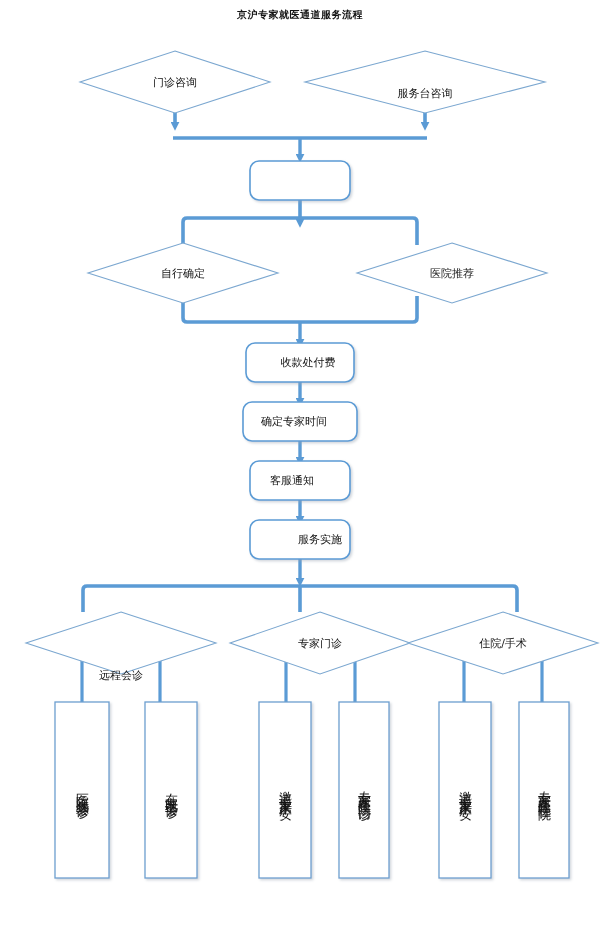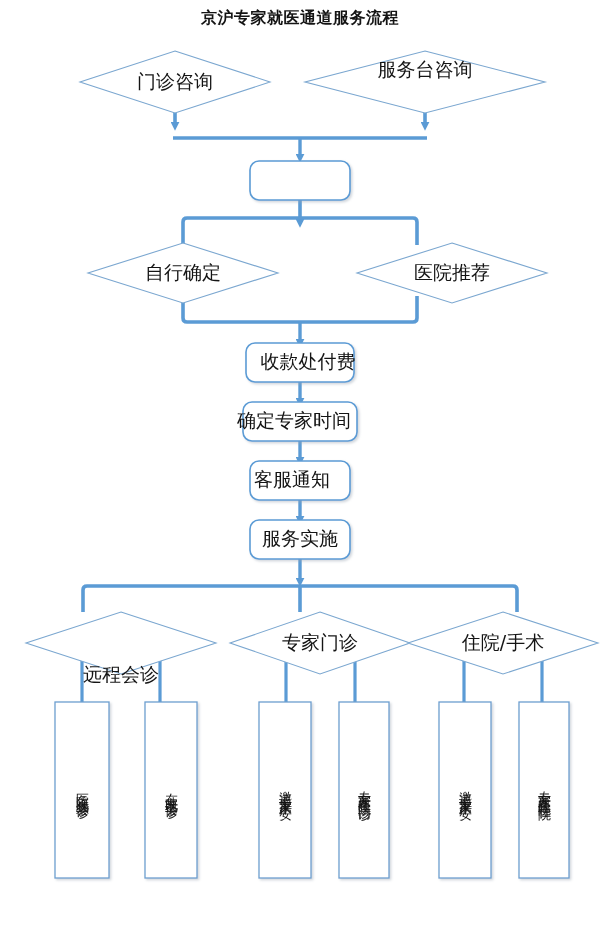--- a/index.html
+++ b/index.html
@@ -18,40 +18,40 @@
     position: relative;
     width: 600px;
     height: 944px;
   }
   .title {
     position: absolute;
     top: 8px;
     left: 0;
     width: 600px;
     text-align: center;
-    font-size: 16px;
+    font-size: 10px;
     font-weight: bold;
     color: #141414;
     letter-spacing: 0.5px;
     font-family: "DejaVu Sans", "Liberation Sans", sans-serif;
   }
   svg.flow {
     position: absolute;
     top: 0;
     left: 0;
     width: 600px;
     height: 944px;
   }
   .node-text {
     position: absolute;
     display: flex;
     align-items: center;
     justify-content: center;
     color: #141414;
-    font-size: 19px;
+    font-size: 11px;
     font-family: "DejaVu Sans", "Liberation Sans", sans-serif;
     pointer-events: none;
     white-space: nowrap;
   }
   .node-text.vert {
     writing-mode: vertical-rl;
     text-orientation: upright;
     letter-spacing: 2.5px;
     white-space: nowrap;
     font-size: 13px;
@@ -123,34 +123,34 @@
     <rect x="55" y="702" width="54" height="176" fill="#ffffff" stroke="#6d9fd0" stroke-width="1.3" filter="url(#softshadow)"></rect>
     <rect x="145" y="702" width="52" height="176" fill="#ffffff" stroke="#6d9fd0" stroke-width="1.3" filter="url(#softshadow)"></rect>
     <rect x="259" y="702" width="52" height="176" fill="#ffffff" stroke="#6d9fd0" stroke-width="1.3" filter="url(#softshadow)"></rect>
     <rect x="339" y="702" width="50" height="176" fill="#ffffff" stroke="#6d9fd0" stroke-width="1.3" filter="url(#softshadow)"></rect>
     <rect x="439" y="702" width="52" height="176" fill="#ffffff" stroke="#6d9fd0" stroke-width="1.3" filter="url(#softshadow)"></rect>
     <rect x="519" y="702" width="50" height="176" fill="#ffffff" stroke="#6d9fd0" stroke-width="1.3" filter="url(#softshadow)"></rect>
   </svg>
 
   <div class="node-text" style="left:115px; top:68px; width:120px; height:28px;">门诊咨询</div>
 
-  <div class="node-text" style="left:355px; top:56px; width:140px; height:28px;font-family:Liberation Mono, monospace;">服务台咨询</div>
+  <div class="node-text" style="left:355px; top:79px; width:140px; height:28px;font-family:Liberation Mono, monospace;">服务台咨询</div>
 
 
   <div class="node-text" style="left:123px; top:259px; width:120px; height:28px;">自行确定</div>
 
   <div class="node-text" style="left:392px; top:259px; width:120px; height:28px;">医院推荐</div>
 
   <div class="node-text" style="left:246px; top:348px; width:108px; height:28px;padding-left:8px;">收款处付费</div>
 
   <div class="node-text" style="left:243px; top:407px; width:102px; height:28px;">确定专家时间</div>
 
   <div class="node-text" style="left:250px; top:466px; width:84px; height:28px;">客服通知</div>
 
-  <div class="node-text" style="left:250px; top:525px; width:100px; height:28px;">服务实施</div>
+  <div class="node-text" style="left:250px; top:525px; width:100px; height:28px;padding-left:20px;">服务实施</div>
 
   <div class="node-text" style="left:61px; top:629px; width:120px; height:28px;margin-top:32px;">远程会诊</div>
 
   <div class="node-text" style="left:260px; top:629px; width:120px; height:28px;">专家门诊</div>
 
   <div class="node-text" style="left:443px; top:629px; width:120px; height:28px;">住院/手术</div>
 
   <div class="node-text vert" style="left:55px; top:702px; width:54px; height:176px;">医院视频会诊</div>
 
   <div class="node-text vert" style="left:145px; top:702px; width:52px; height:176px;">在家电话会诊</div>

